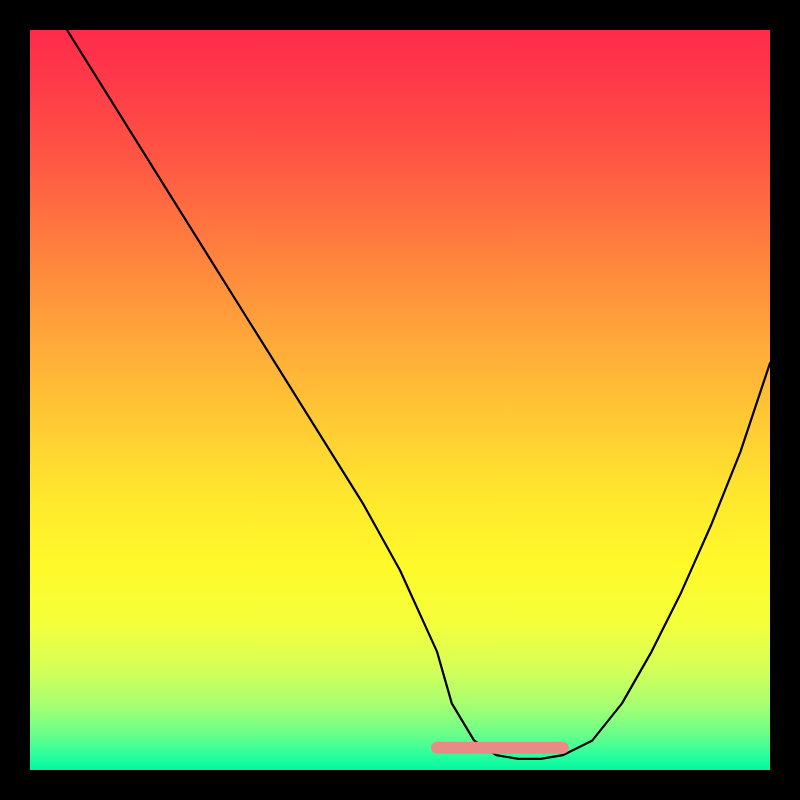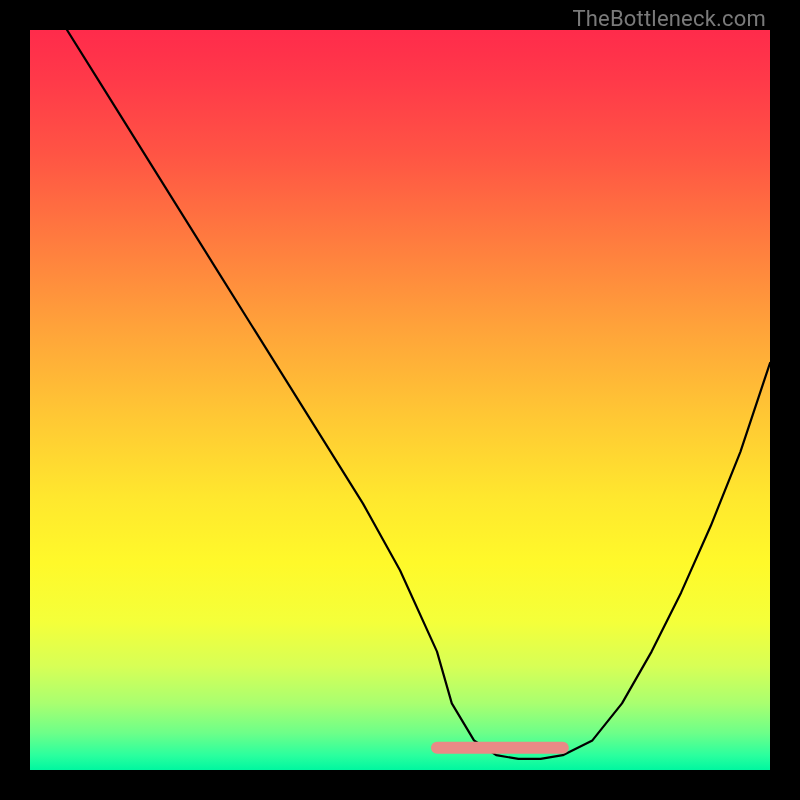--- a/index.html
+++ b/index.html
@@ -57,21 +57,20 @@
     font-size: 22px;
     letter-spacing: 0.2px;
     user-select: none;
   }
 </style>
 </head>
 <body>
 
 <div class="frame">
 
-  <div class="watermark">TheBottleneck.com</div>
 
   <div class="plot-area">
     <div class="gradient"></div>
 
     <svg class="curve" viewBox="0 0 740 740" preserveAspectRatio="none">
       <path d="M37.0 0.0 L74.0 59.2 L111.0 118.4 L148.0 177.6 L185.0 236.8 L222.0 296.0 L259.0 355.2 L296.0 414.4 L333.0 473.6 L370.0 540.2 L407.0 621.6 L421.8 673.4 L444.0 710.4 L466.2 725.2 L488.4 728.9 L510.6 728.9 L532.8 725.2 L562.4 710.4 L592.0 673.4 L621.6 621.6 L651.2 562.4 L680.8 495.8 L710.4 421.8 L740.0 333.0" fill="none" stroke="#000000" stroke-width="2.2" stroke-linecap="round" stroke-linejoin="round"></path>
       <path d="M407.0 717.8 L532.8 717.8" fill="none" stroke="#e98a86" stroke-width="12" stroke-linecap="round"></path>
     </svg>
   </div>
 </div>

